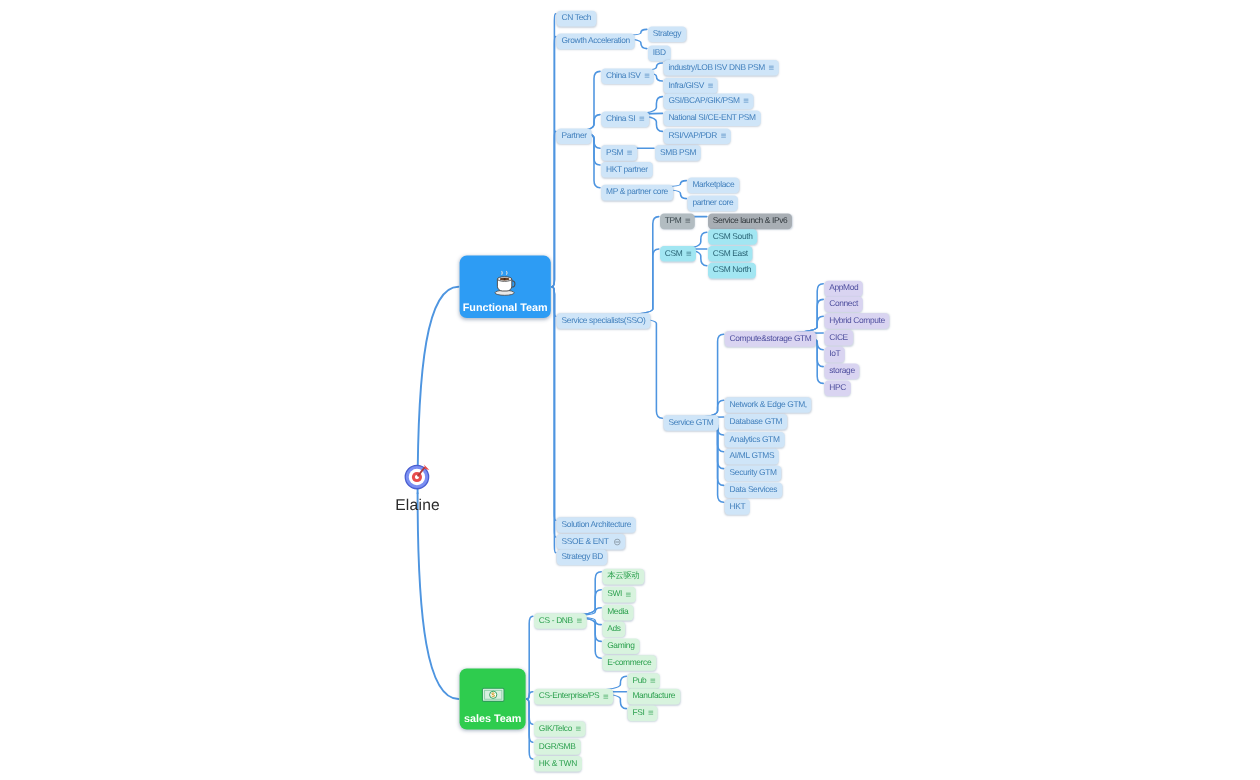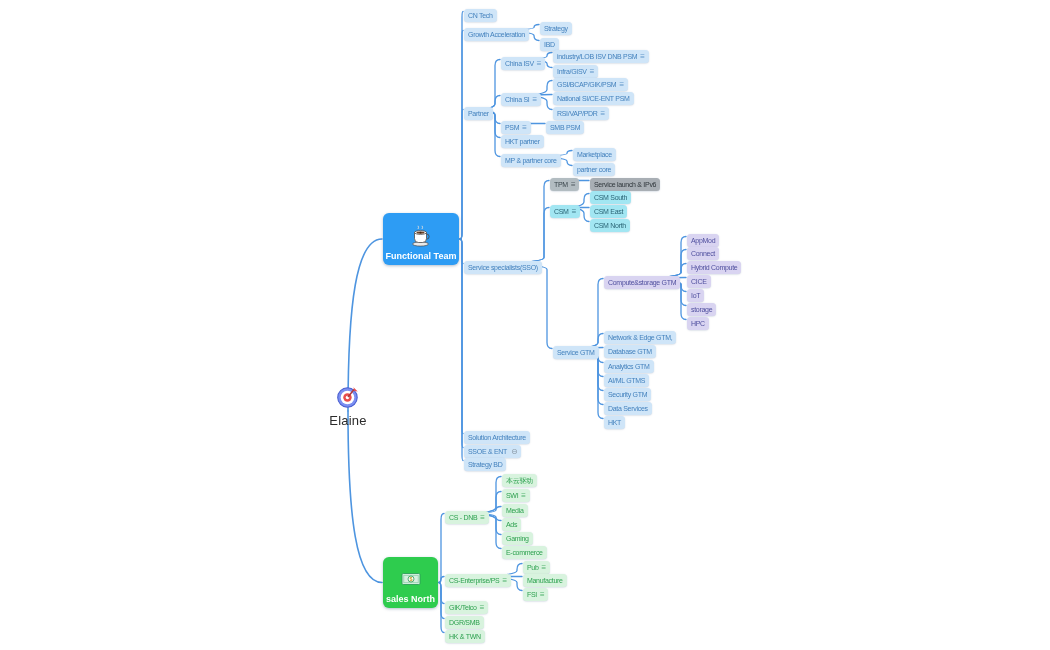--- a/index.html
+++ b/index.html
@@ -116,21 +116,21 @@
       </svg>
       <span>Functional Team</span>
     </div>
     <div class="node team-green" style="left: 383px; top: 557px; width: 47px; height: 43px;">
       <svg width="24" height="22" viewBox="0 0 24 22" class="nodeicon">
         <rect x="3" y="5.5" width="18" height="11" rx="1.2" fill="#d7efe0" stroke="#2c9e57" stroke-width="0.9"></rect>
         <rect x="4.8" y="7.3" width="14.4" height="7.4" fill="none" stroke="#8fd0a9" stroke-width="0.8"></rect>
         <circle cx="12" cy="11" r="3" fill="#ffffff" stroke="#2c9e57" stroke-width="0.8"></circle>
         <text x="12" y="13" font-size="5.5" text-anchor="middle" fill="#c9a02a" font-weight="bold">$</text>
       </svg>
-      <span>sales North</span>
+      <span>sales Team</span>
     </div>
     <div class="node blue" style="left: 464px; top: 9px;">
       <span>CN Tech</span>
     </div>
     <div class="node blue" style="left: 464px; top: 28px;">
       <span>Growth Acceleration</span>
     </div>
     <div class="node blue" style="left: 540px; top: 22px;">
       <span>Strategy</span>
     </div>

